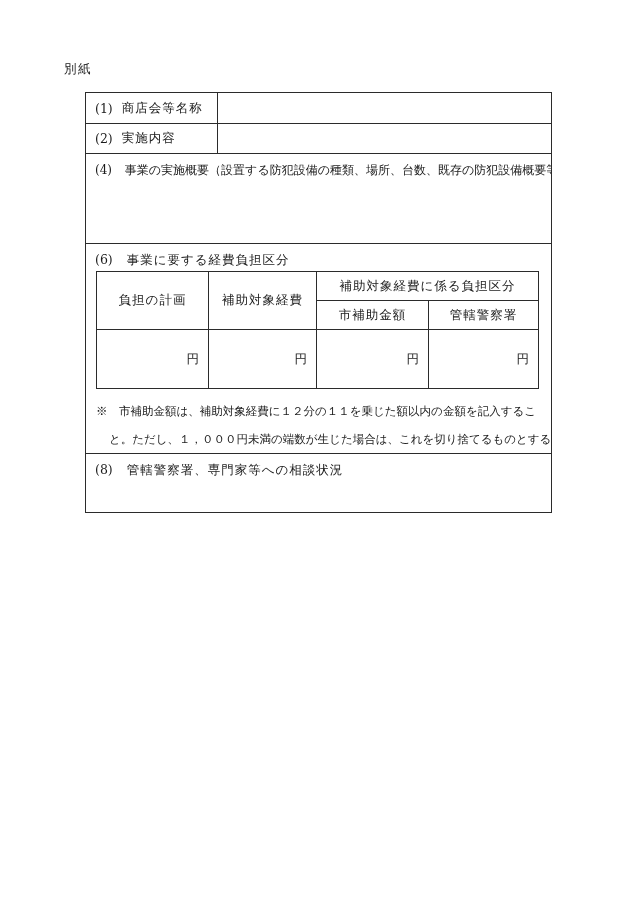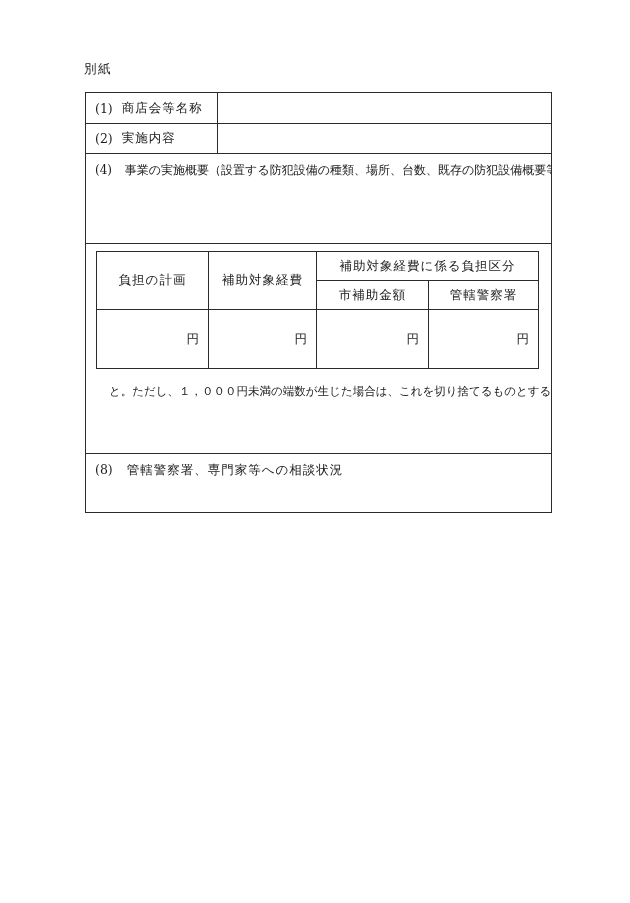--- a/index.html
+++ b/index.html
@@ -8,21 +8,21 @@
     width: 630px;
     height: 903px;
     background: #ffffff;
     color: #1b1b1b;
     font-family: "DejaVu Serif", "Liberation Serif", serif;
     font-size: 12.5px;
     overflow: hidden;
   }
   .sheet-label {
     position: absolute;
-    left: 84px;
+    left: 64px;
     top: 61px;
     letter-spacing: 1.5px;
   }
   .form-table {
     position: absolute;
     left: 85px;
     top: 92px;
     width: 467px;
     box-sizing: border-box;
     border: 1px solid #2b2b2b;
@@ -127,20 +127,24 @@
         <div class="cell-title long">
           <span class="num">(4)</span>
           <span>事業の実施概要（設置する防犯設備の種類、場所、台数、既存の防犯設備概要等）</span>
         </div>
       </div>
     </div>
 
 
     <div class="row" style="height:210px">
       <div class="block-cell">
+        <div class="cell-title">
+          <span class="num">(6)</span>
+          <span>事業に要する経費負担区分</span>
+        </div>
 
         <table class="cost-table">
           <colgroup>
             <col style="width:112px">
             <col style="width:108px">
             <col style="width:112px">
             <col style="width:110px">
           </colgroup>
           <tbody>
               <tr class="hrow">
@@ -155,20 +159,21 @@
           <tr class="vrow">
             <td class="amount"><span>円</span></td>
             <td class="amount"><span>円</span></td>
             <td class="amount"><span>円</span></td>
             <td class="amount"><span>円</span></td>
           </tr>
         </tbody>
           </table>
 
         <div class="cost-note">
+          <div class="line1">※　市補助金額は、補助対象経費に１２分の１１を乗じた額以内の金額を記入するこ</div>
           <div class="line2">と。ただし、１，０００円未満の端数が生じた場合は、これを切り捨てるものとする。</div>
         </div>
       </div>
     </div>
 
 
     <div class="row" style="height:58px">
       <div class="block-cell">
         <div class="cell-title">
           <span class="num">(8)</span>

